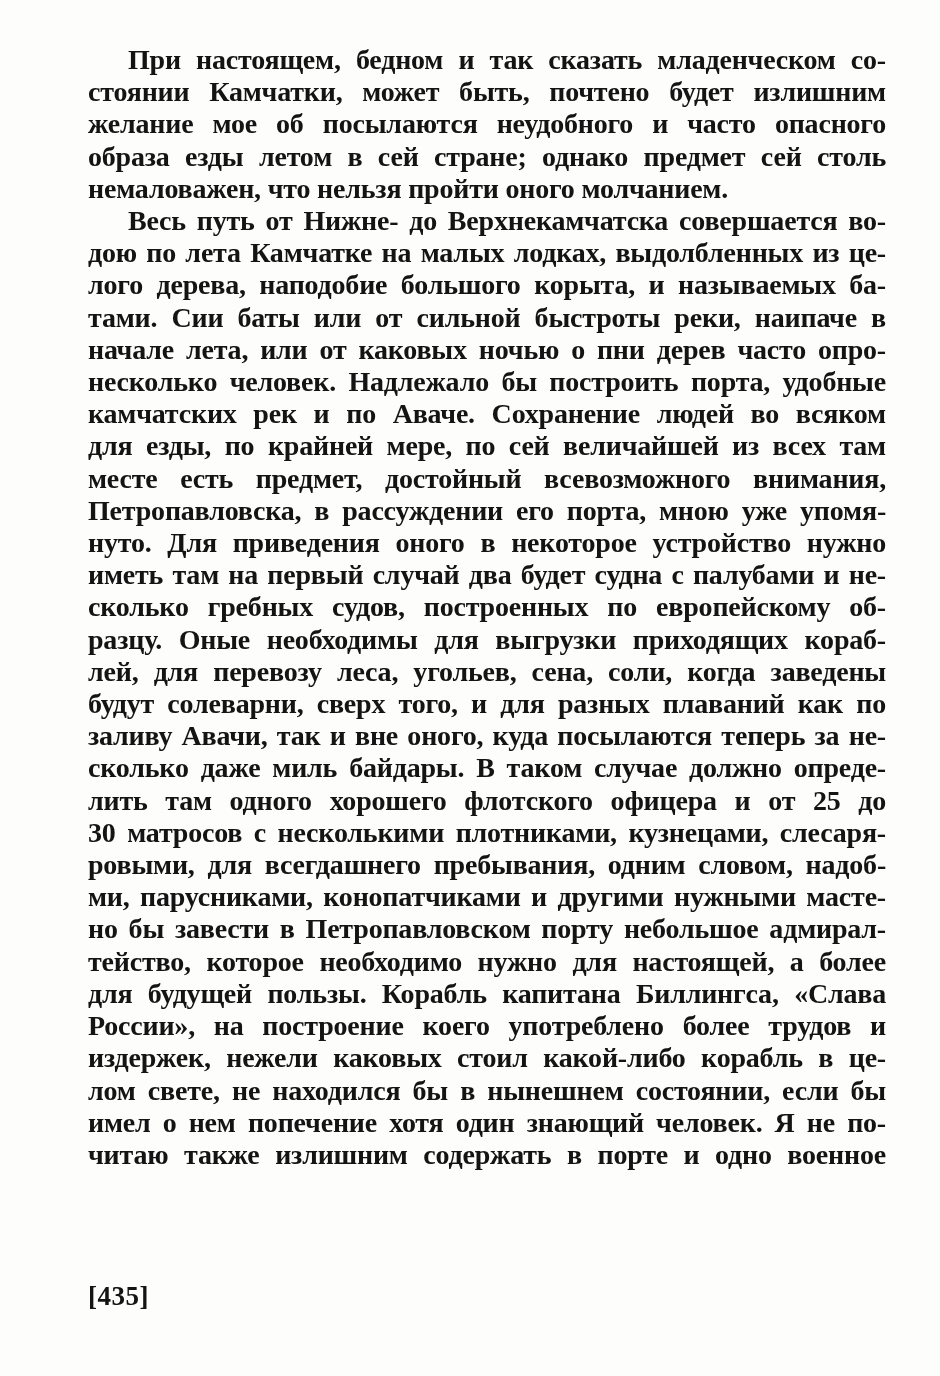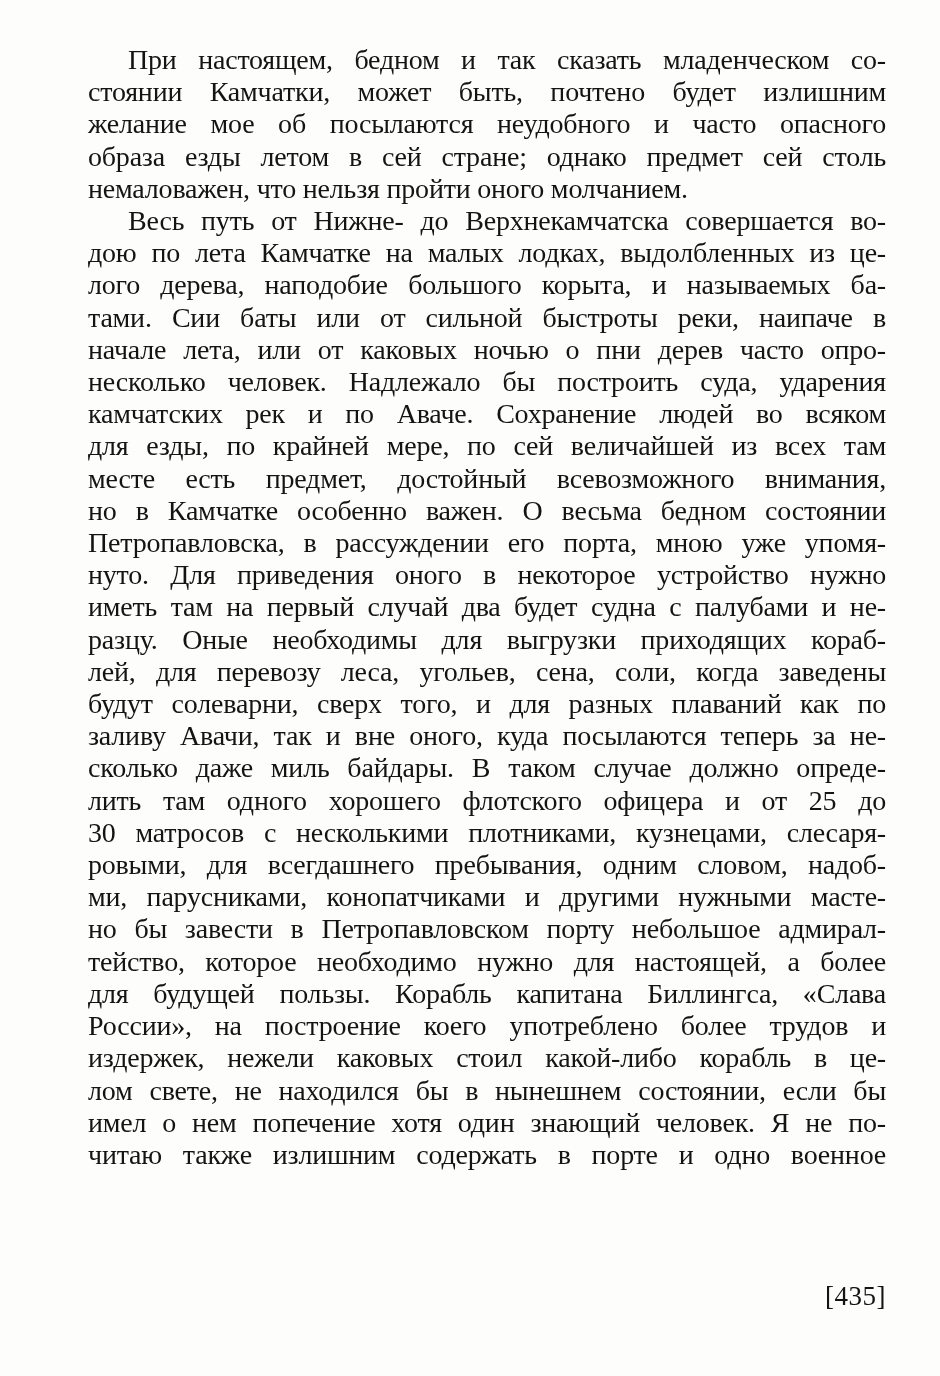--- a/index.html
+++ b/index.html
@@ -17,20 +17,21 @@
     background: var(--page-bg);
     font-family: "Liberation Serif", "DejaVu Serif", serif;
     color: var(--text-color);
     overflow: hidden;
   }
   .page {
     position: relative;
     width: 940px;
     height: 1204px;
     background: var(--page-bg);
+    font-weight: bold;
   }
   .text-block {
     position: absolute;
     left: 88px;
     top: 44px;
     width: 798px;
   }
   .line {
     font-size: 28px;
     line-height: 32.2px;
@@ -44,48 +45,48 @@
   }
   .line.para-end {
     text-align-last: left;
     -moz-text-align-last: left;
   }
   .page-number {
     position: absolute;
     left: 88px;
     width: 798px;
     top: 1281px;
-    text-align: right;
+    text-align: left;
     font-size: 27px;
     letter-spacing: 0.5px;
   }
 </style>
 </head>
 <body>
 
 <div class="page">
   <div class="text-block" id="text-block">
       <div class="line indent">При настоящем, бедном и так сказать младенческом со-</div>
       <div class="line">стоянии Камчатки, может быть, почтено будет излишним</div>
       <div class="line">желание мое об посылаются неудобного и часто опасного</div>
       <div class="line">образа езды летом в сей стране; однако предмет сей столь</div>
       <div class="line para-end">немаловажен, что нельзя пройти оного молчанием.</div>
       <div class="line indent">Весь путь от Нижне- до Верхнекамчатска совершается во-</div>
       <div class="line">дою по лета Камчатке на малых лодках, выдолбленных из це-</div>
       <div class="line">лого дерева, наподобие большого корыта, и называемых ба-</div>
       <div class="line">тами. Сии баты или от сильной быстроты реки, наипаче в</div>
       <div class="line">начале лета, или от каковых ночью о пни дерев часто опро-</div>
-      <div class="line">несколько человек. Надлежало бы построить суда, ударения</div>
+      <div class="line">несколько человек. Надлежало бы построить порта, удобные</div>
       <div class="line">камчатских рек и по Аваче. Сохранение людей во всяком</div>
       <div class="line">для езды, по крайней мере, по сей величайшей из всех там</div>
       <div class="line">месте есть предмет, достойный всевозможного внимания,</div>
-      <div class="line">но в Камчатке особенно важен. О весьма бедном состоянии</div>
       <div class="line">Петропавловска, в рассуждении его порта, мною уже упомя-</div>
       <div class="line">нуто. Для приведения оного в некоторое устройство нужно</div>
       <div class="line">иметь там на первый случай два будет судна с палубами и не-</div>
+      <div class="line">сколько гребных судов, построенных по европейскому об-</div>
       <div class="line">разцу. Оные необходимы для выгрузки приходящих кораб-</div>
       <div class="line">лей, для перевозу леса, угольев, сена, соли, когда заведены</div>
       <div class="line">будут солеварни, сверх того, и для разных плаваний как по</div>
       <div class="line">заливу Авачи, так и вне оного, куда посылаются теперь за не-</div>
       <div class="line">сколько даже миль байдары. В таком случае должно опреде-</div>
       <div class="line">лить там одного хорошего флотского офицера и от 25 до</div>
       <div class="line">30 матросов с несколькими плотниками, кузнецами, слесаря-</div>
       <div class="line">ровыми, для всегдашнего пребывания, одним словом, надоб-</div>
       <div class="line">ми, парусниками, конопатчиками и другими нужными масте-</div>
       <div class="line">но бы завести в Петропавловском порту небольшое адмирал-</div>

